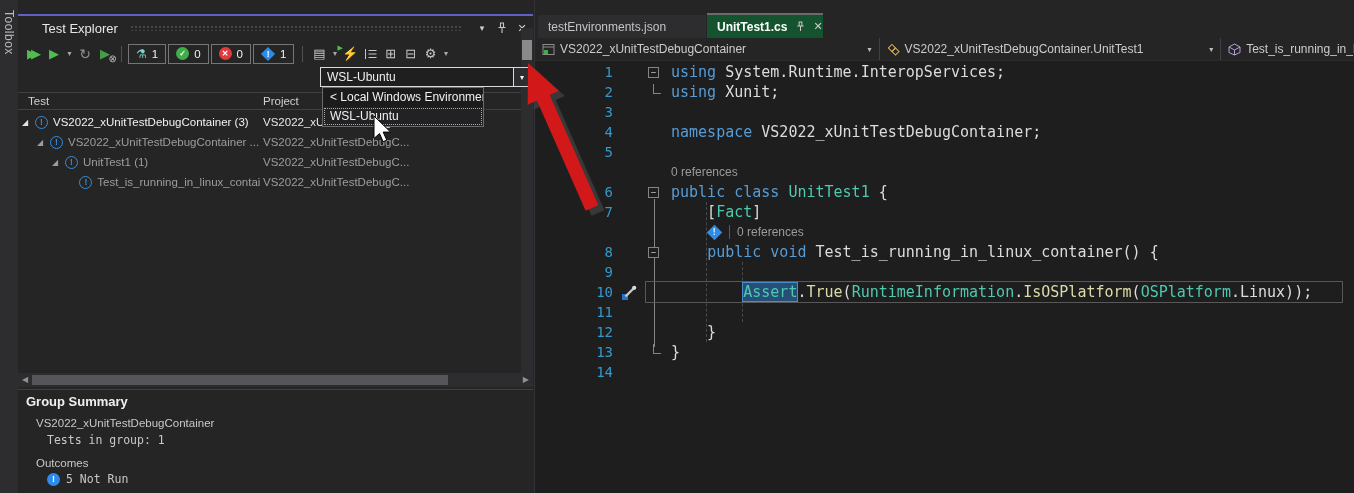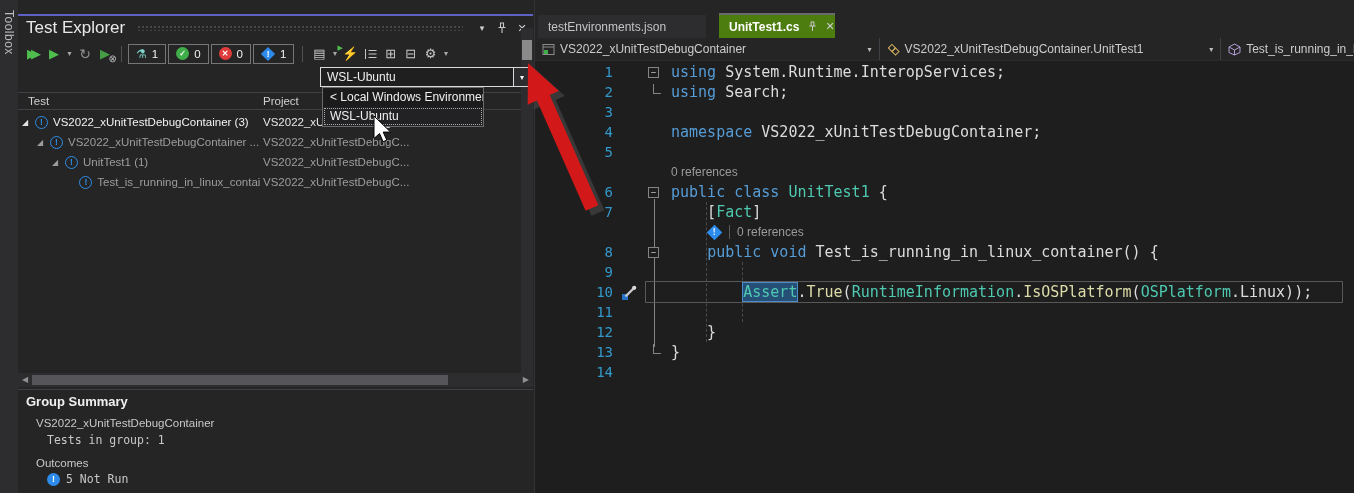--- a/index.html
+++ b/index.html
@@ -4,21 +4,21 @@
 <style>
   html,body{margin:0;padding:0;background:#1E1E1E;}
   #screen{position:relative;width:1354px;height:493px;background:#252526;overflow:hidden;
           font-family:"Liberation Sans",sans-serif;color:#C8C8C8;font-size:12px;}
   
   .toolbox-strip{position:absolute;left:0;top:0;width:18px;height:493px;background:#2D2D30;}
   .toolbox-label{position:absolute;left:2px;top:10px;writing-mode:vertical-rl;color:#BDBDBD;font-size:12px;letter-spacing:.5px;}
   
   .panel{position:absolute;left:18px;top:14px;width:515px;height:479px;background:#252526;border-top:2px solid #5F61C4;box-sizing:border-box;}
   .ttl{position:absolute;left:0;top:1px;width:100%;height:22px;display:flex;align-items:center;}
-  .ttl-text{color:#E8E8E8;font-size:17px;margin-left:8px;white-space:nowrap;}
+  .ttl-text{color:#E8E8E8;font-size:13px;margin-left:24px;white-space:nowrap;}
   .ttl-grip{flex:1;height:6px;margin:0 10px 0 12px;background-image:radial-gradient(circle,#47474B 1px,transparent 1.2px);background-size:4px 4px;}
   .ttl-btn{width:18px;height:18px;display:flex;align-items:center;justify-content:center;color:#CFCFCF;font-size:11px;margin-right:2px;cursor:default;}
   .tbar{position:absolute;left:0;top:25px;width:503px;height:25px;display:flex;align-items:center;padding-left:6px;box-sizing:border-box;}
   .tb{display:inline-flex;align-items:center;justify-content:center;height:20px;min-width:16px;color:#C8C8C8;font-size:13px;margin:0 2px;position:relative;}
   .pg{color:#4FBE4F;font-size:13px;}
   .run-all .p1{color:#4FBE4F;font-size:13px;}
   .run-all .p2{color:#4FBE4F;font-size:13px;margin-left:-6px;}
   .tb.caret{font-size:8px;color:#A8A8A8;min-width:9px;margin:0 1px;}
   .tb.rep{color:#8F8F8F;font-size:14px;}
   .tb.cancel .dim{opacity:.8;}
@@ -67,21 +67,21 @@
   .sum-mono{position:absolute;left:29px;top:417px;color:#C8C8C8;font-size:11.5px;font-family:"DejaVu Sans Mono",monospace;}
   .sum-out{position:absolute;left:18px;top:441px;color:#C8C8C8;font-size:11.5px;}
   .sum-row{position:absolute;left:29px;top:456px;display:flex;align-items:center;gap:6px;}
   .oi{width:13px;height:13px;border-radius:50%;background:#2D8CEB;color:#fff;font-size:9px;font-weight:bold;line-height:13px;text-align:center;}
   .sum-mono2{color:#C8C8C8;font-size:11.5px;font-family:"DejaVu Sans Mono",monospace;}
   
   .editor{position:absolute;left:534px;top:0;width:820px;height:493px;background:#1E1E1E;border-left:1px solid #333337;box-sizing:border-box;}
   .tabstrip{position:absolute;left:0;top:0;width:100%;height:38px;background:#252526;}
   .tab{position:absolute;display:flex;align-items:center;padding:0 10px;box-sizing:border-box;white-space:nowrap;}
   .tab.inactive{left:3px;top:15px;height:23px;width:168px;background:#2D2D30;color:#C4C4C4;font-size:12px;}
-  .tab.active{left:184px;top:13px;height:25px;width:116px;background:#4d7c0f;border-top:2px solid #6A6A6E;color:#FFFFFF;font-size:12px;font-weight:bold;}
+  .tab.active{left:172px;top:13px;height:25px;width:116px;background:#14532d;border-top:2px solid #6A6A6E;color:#FFFFFF;font-size:12px;font-weight:bold;}
   .tab-pin{margin-left:8px;display:inline-flex;}
   .tab-x{margin-left:7px;color:#D0D0D0;font-size:11px;font-weight:normal;}
   .crumbs{position:absolute;left:0;top:38px;width:100%;height:22px;background:#252526;border-bottom:1px solid #2A2A2B;display:flex;}
   .crumb{position:relative;display:flex;align-items:center;height:100%;border-right:1px solid #3F3F46;box-sizing:border-box;overflow:hidden;}
   .crumb.c1{width:345px;}
   .crumb.c2{width:342px;}
   .crumb.c3{width:133px;border-right:none;}
   .ci{margin:0 5px 0 7px;display:inline-flex;flex:none;}
   .crumb-lbl{color:#CCCCCC;font-size:12px;white-space:nowrap;}
   .crumb-caret{position:absolute;right:7px;font-size:8px;color:#BDBDBD;}
@@ -317,21 +317,21 @@
             <span class="fold-box">−</span>
           </span>
           <span class="ctext"><span class="tk-kw">using</span><span class="tk-pl"> System.Runtime.InteropServices;</span></span>
         </div>
         <div class="crow">
           <span class="lnum">2</span>
           <span class="g2"></span>
           <span class="fold">
             <span class="fold-corner"></span>
           </span>
-          <span class="ctext"><span class="tk-kw">using</span><span class="tk-pl"> Search;</span></span>
+          <span class="ctext"><span class="tk-kw">using</span><span class="tk-pl"> Xunit;</span></span>
         </div>
         <div class="crow">
           <span class="lnum">3</span>
           <span class="g2"></span>
           <span class="fold"></span>
           <span class="ctext"></span>
         </div>
         <div class="crow">
           <span class="lnum">4</span>
           <span class="g2"></span>

